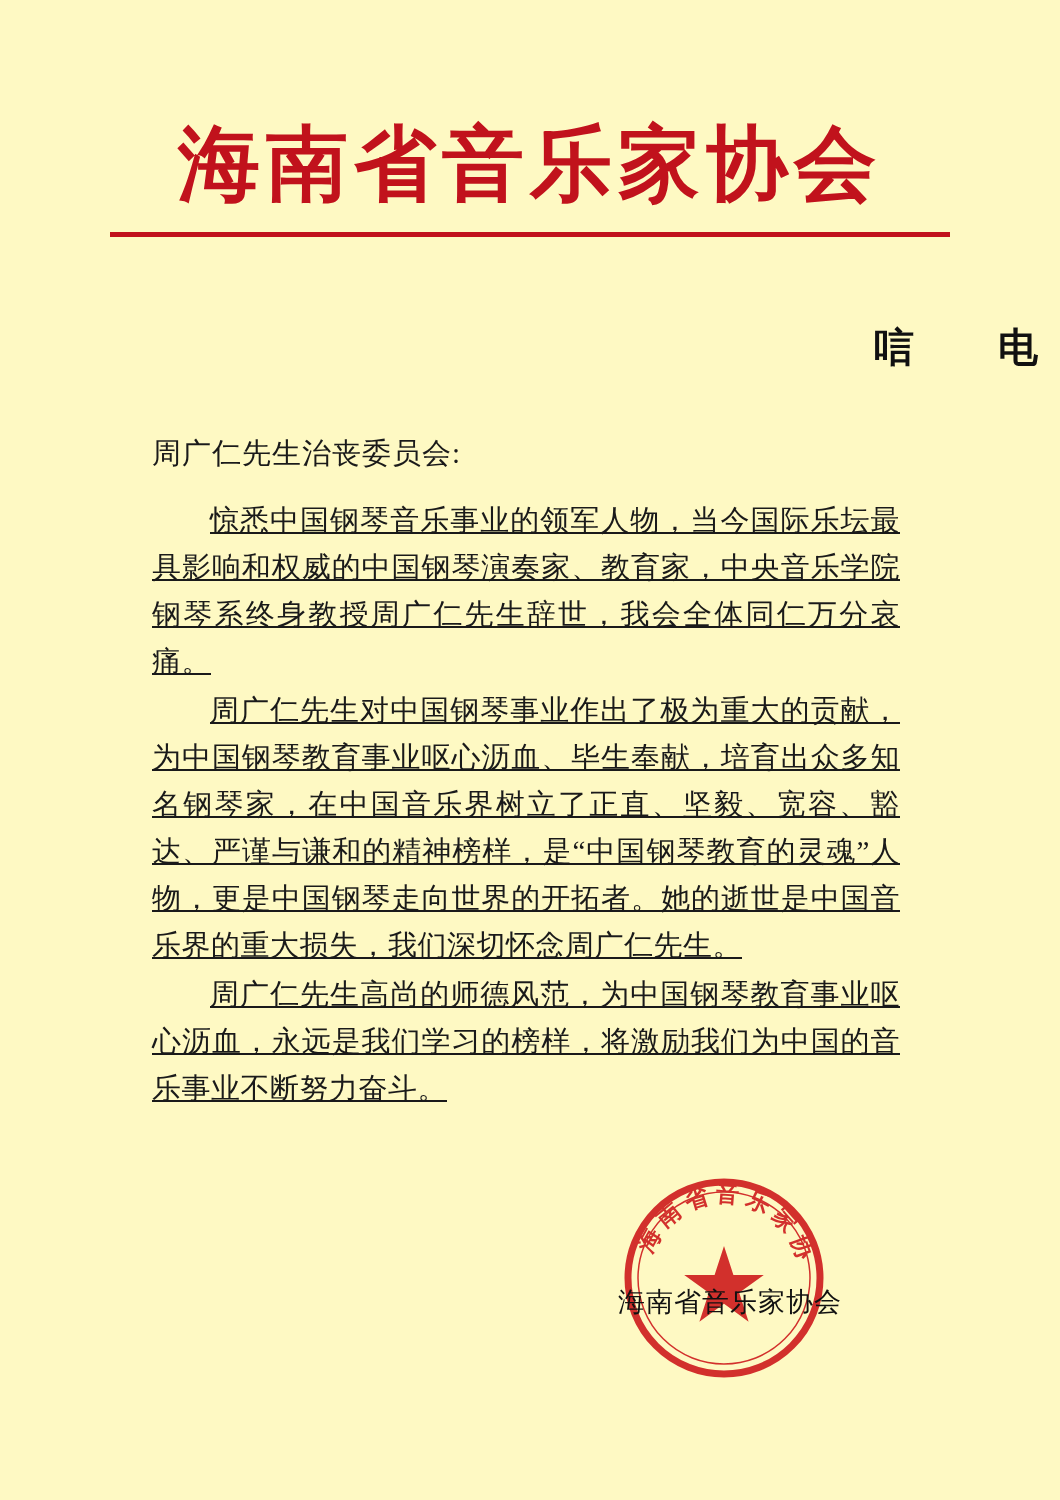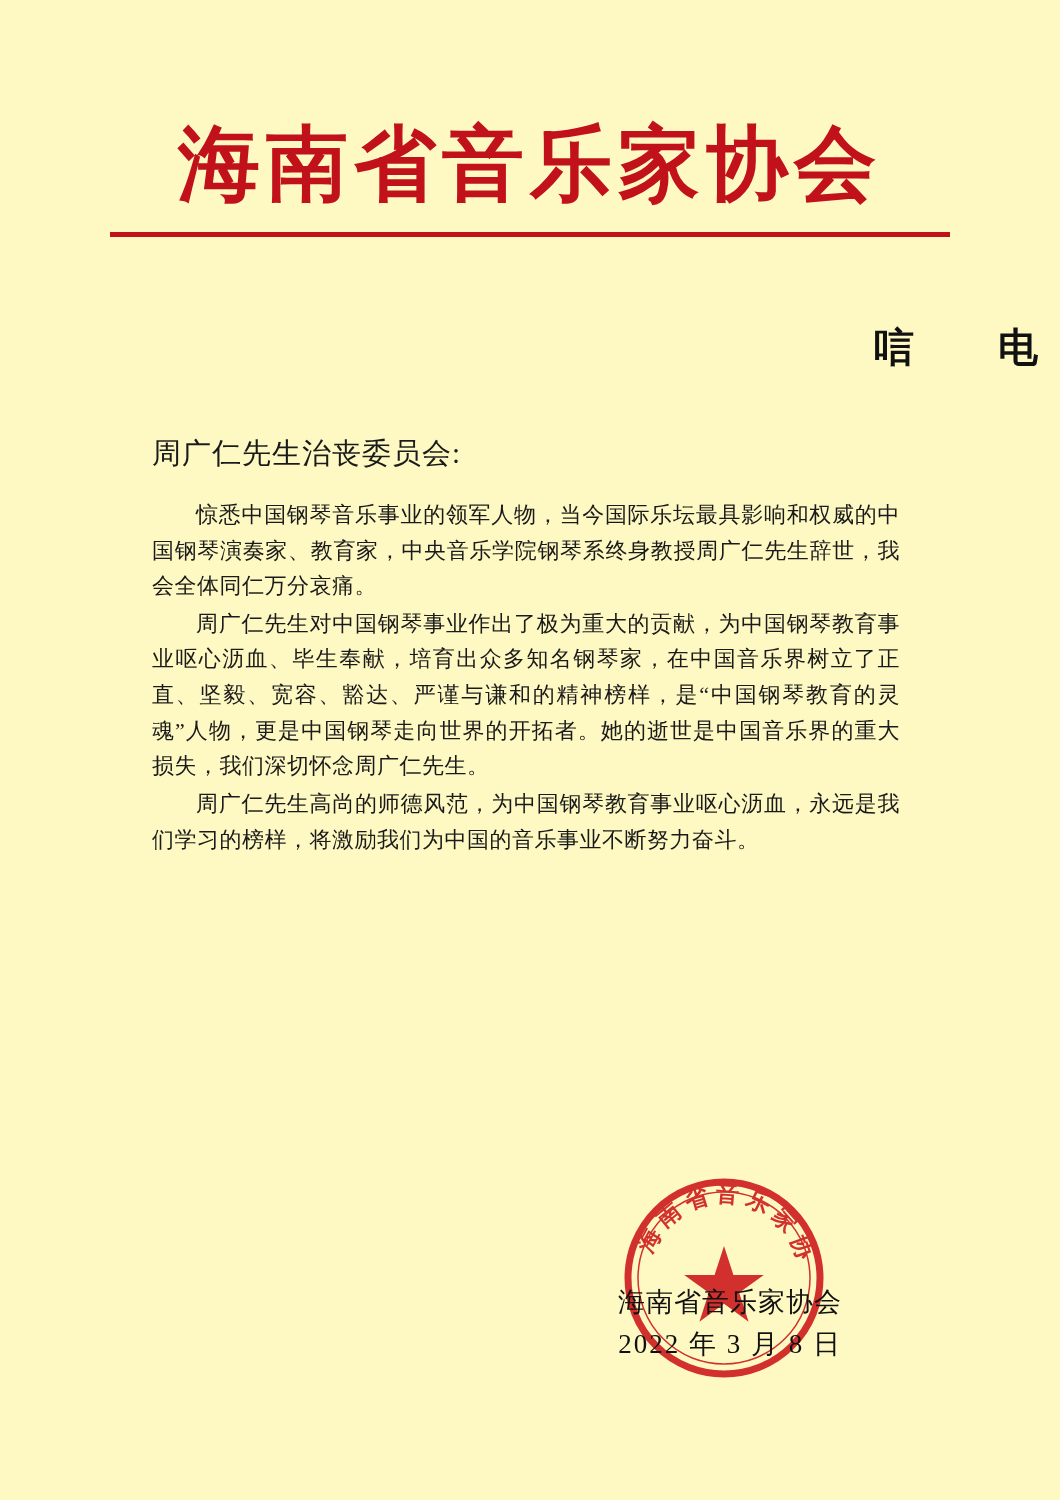--- a/index.html
+++ b/index.html
@@ -62,27 +62,28 @@
     left: 152px;
     width: 756px;
   }
   .salutation {
     font-size: 29px;
     line-height: 1.62;
     letter-spacing: 1px;
     margin-bottom: 20px;
   }
   .para {
-    font-size: 22px;
+    font-size: 29px;
     line-height: 1.62;
     letter-spacing: 0.5px;
     text-align: justify;
     text-justify: inter-ideograph;
     text-indent: 2em;
     margin: 0 8px 2px 0;
+    text-decoration: underline;
   }
 
   
   .sign-block {
     position: absolute;
     left: 600px;
     top: 1282px;
     width: 260px;
     text-align: center;
     font-size: 27px;
@@ -140,16 +141,15 @@
       <polygon points="106,74 115.4,102.9 145.8,102.9 121.2,120.8 130.6,149.7 106,131.8 81.4,149.7 90.8,120.8 66.2,102.9 96.6,102.9" fill="#cf2020"></polygon>
 
       <text font-family="'DejaVu Serif','Liberation Serif',serif" font-size="23" font-weight="700" fill="#cf2020" letter-spacing="6">
         <textPath href="#sealTextPath" startOffset="10%">海南省音乐家协会</textPath>
       </text>
     </svg>
   </div>
 
   <div class="sign-block">
     <div>海南省音乐家协会</div>
-    <div class="sign-date">2022 年 3 月 8 日</div>
   </div>
 
 </div>
 
 </body></html>

